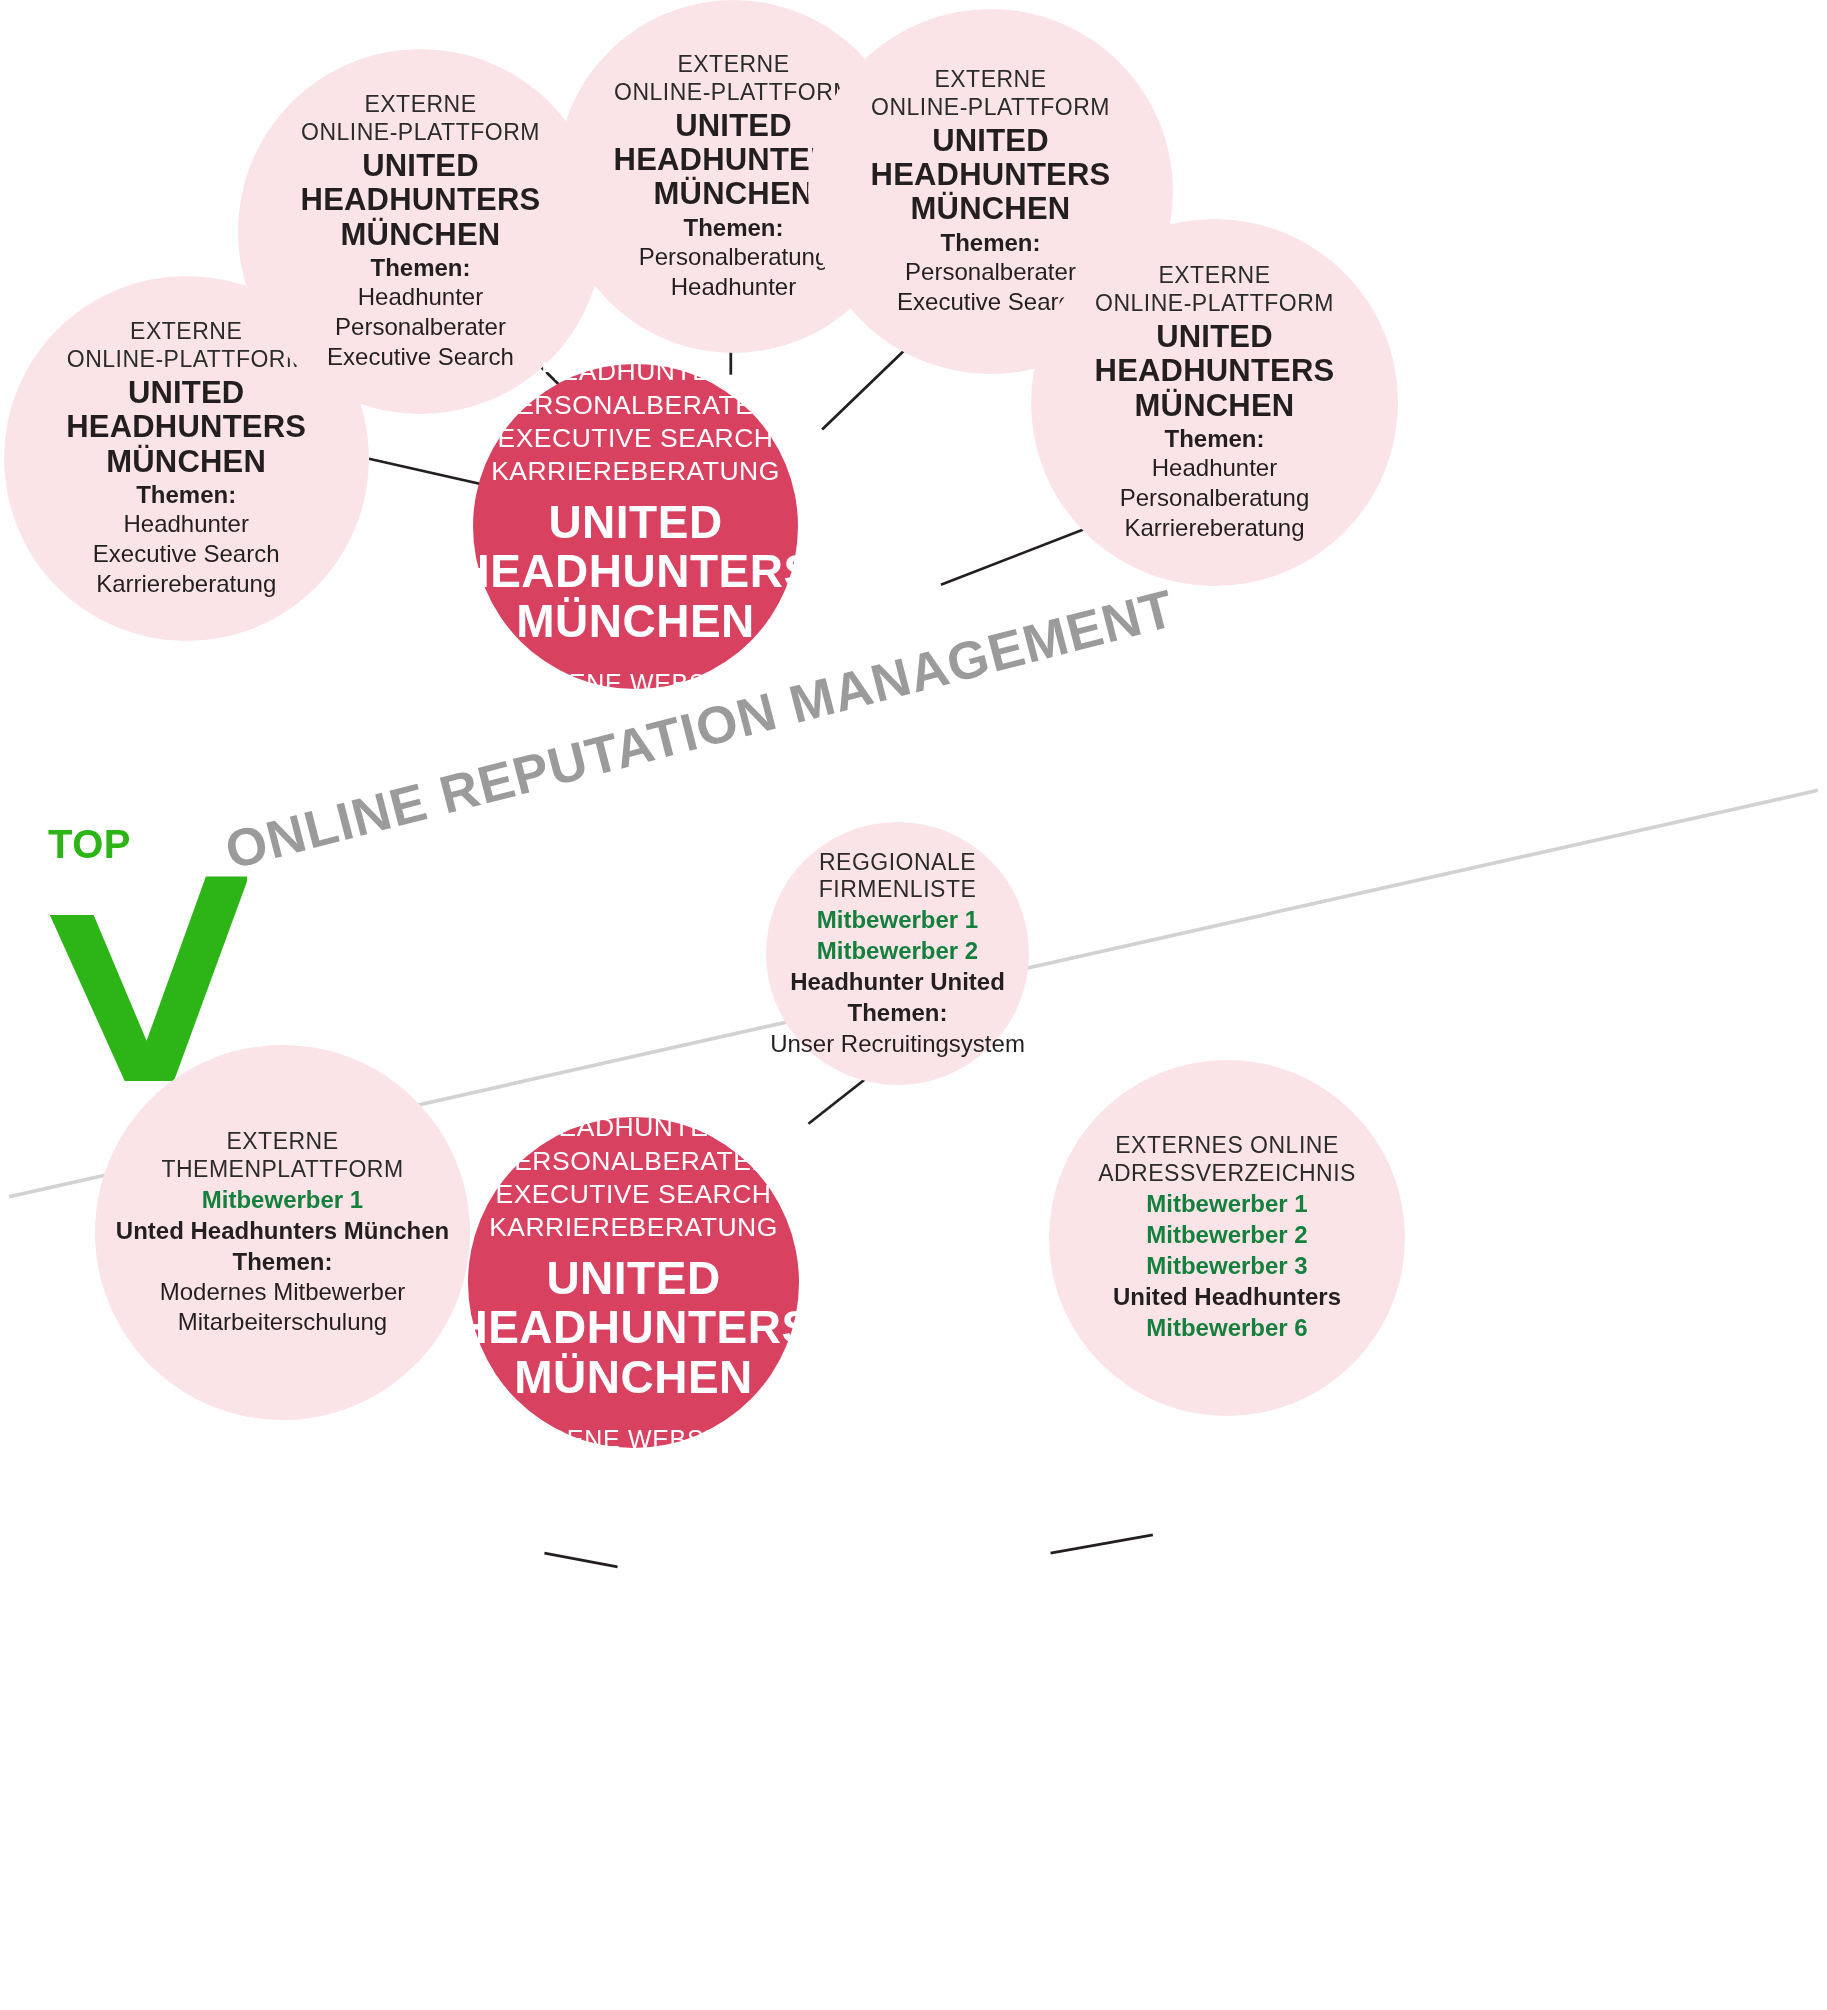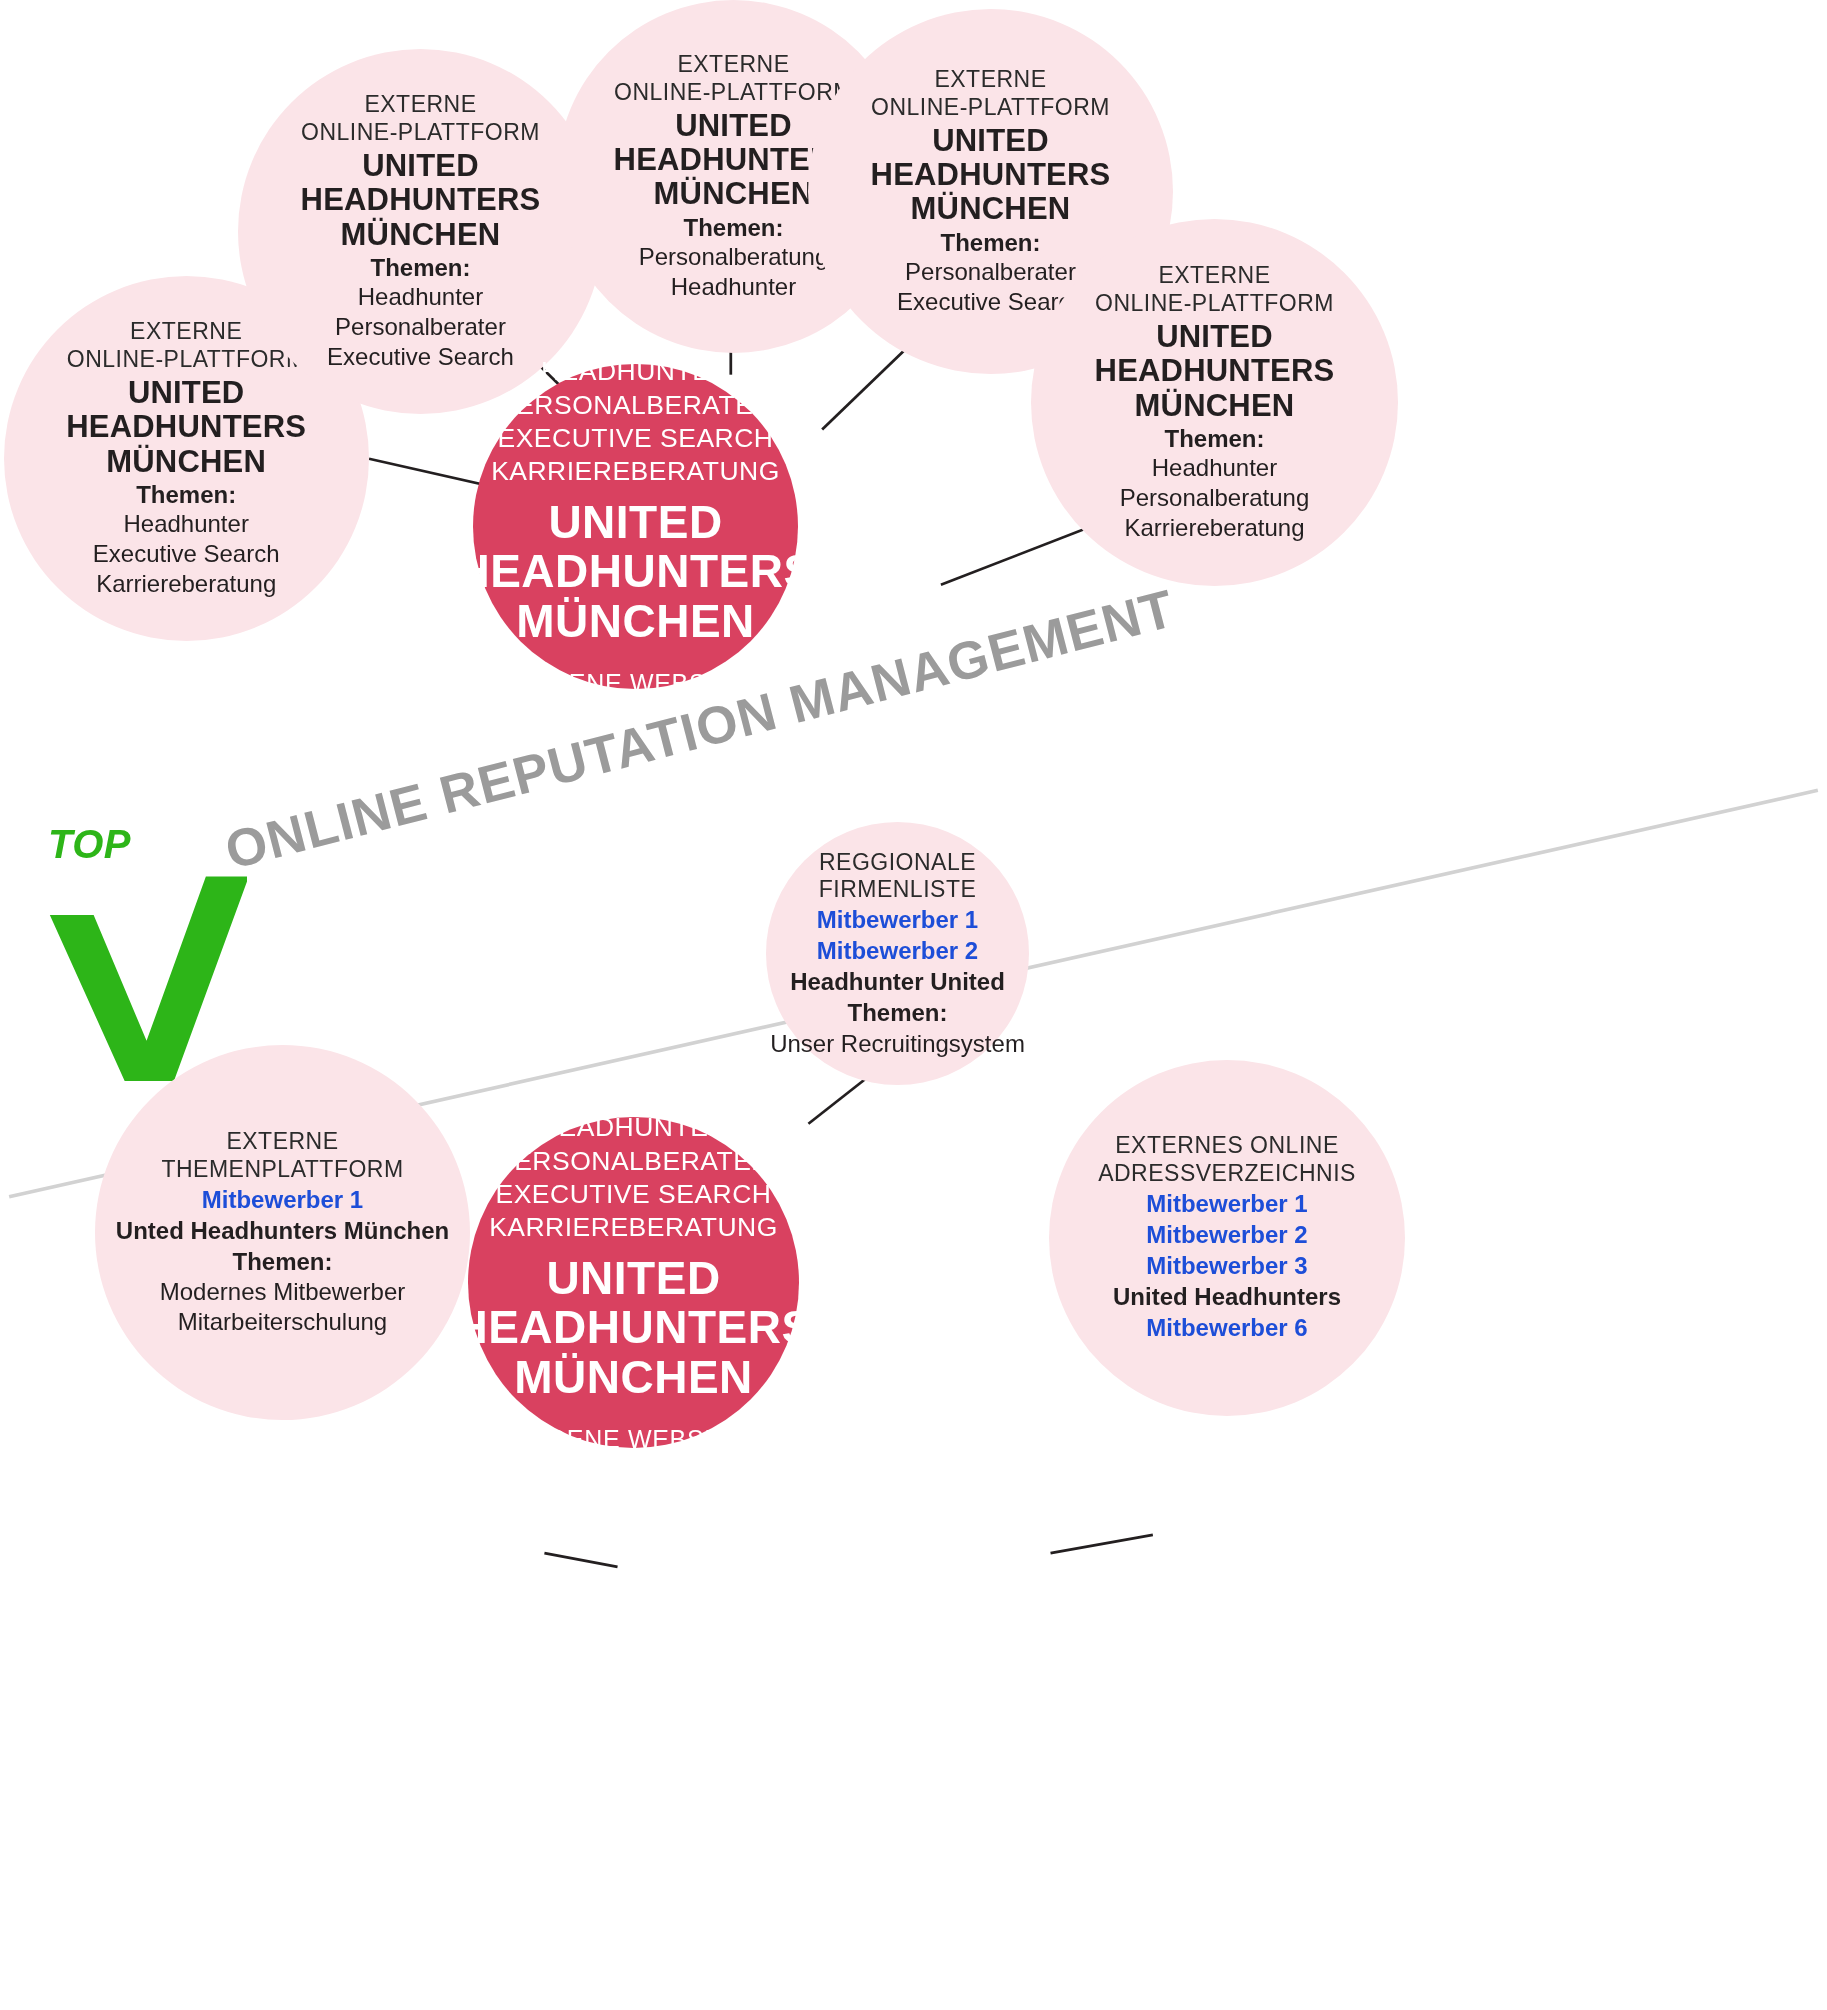--- a/index.html
+++ b/index.html
@@ -66,21 +66,21 @@
   }
   .topics {
     font-size: 24px;
     line-height: 1.24;
     font-weight: 400;
   }
   .comp {
     font-size: 24px;
     font-weight: bold;
     line-height: 1.3;
-    color: #1d4ed8;
+    color: #15803d;
   }
   .comp.dark {
     color: #231f20;
   }
   .hub .hub-top {
     font-size: 26.5px;
     line-height: 1.26;
     letter-spacing: 0.5px;
     text-transform: uppercase;
     font-weight: 400;
@@ -125,21 +125,21 @@
     color: #9b9b9b;
     text-transform: uppercase;
     transform: rotate(-14.5deg);
     transform-origin: left top;
     white-space: nowrap;
   }
   .verdict {
     position: absolute;
     text-align: center;
   }
-  #verdict-top { left: 37px; top: 822px; width: 210px; font-style: italic; }
+  #verdict-top { left: 37px; top: 822px; width: 210px; }
   #verdict-top .label {
     font-size: 40px;
     font-weight: bold;
     color: #2db518;
     letter-spacing: 0.5px;
     text-align: left;
     margin-left: 11px;
   }
   #verdict-nogo { left: 1590px; top: 1060px; width: 210px; }
   #verdict-nogo .label {

